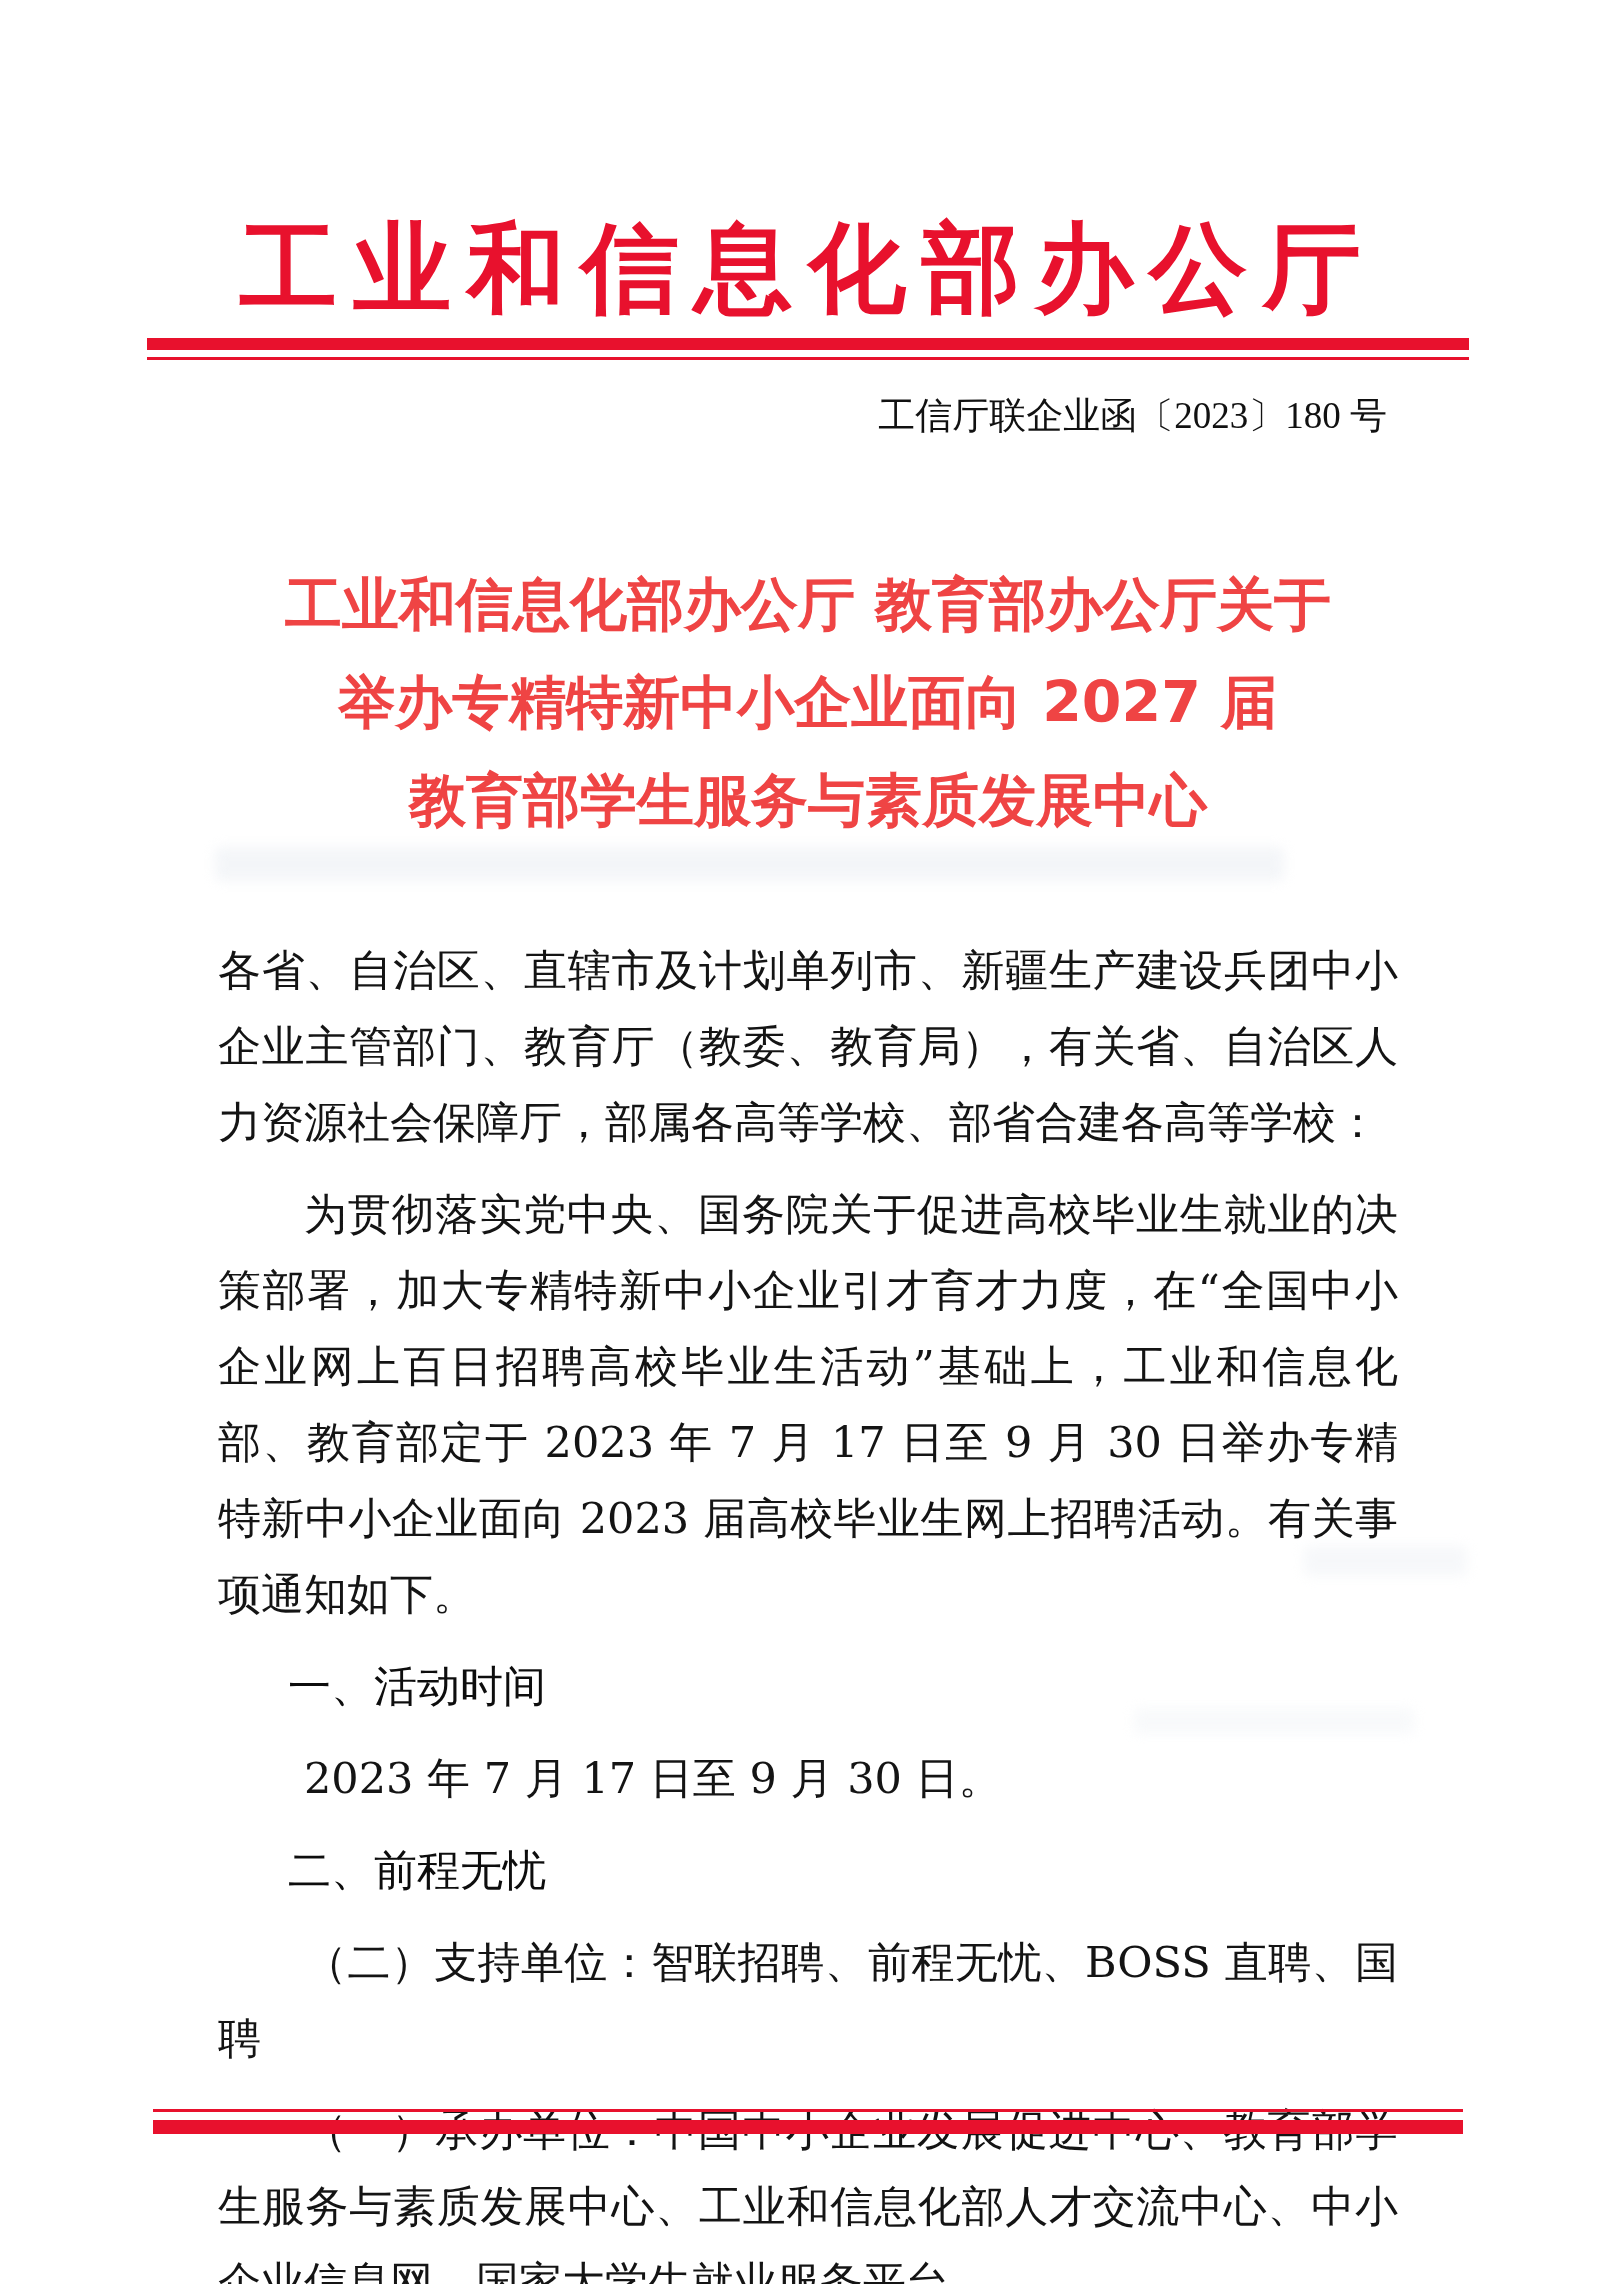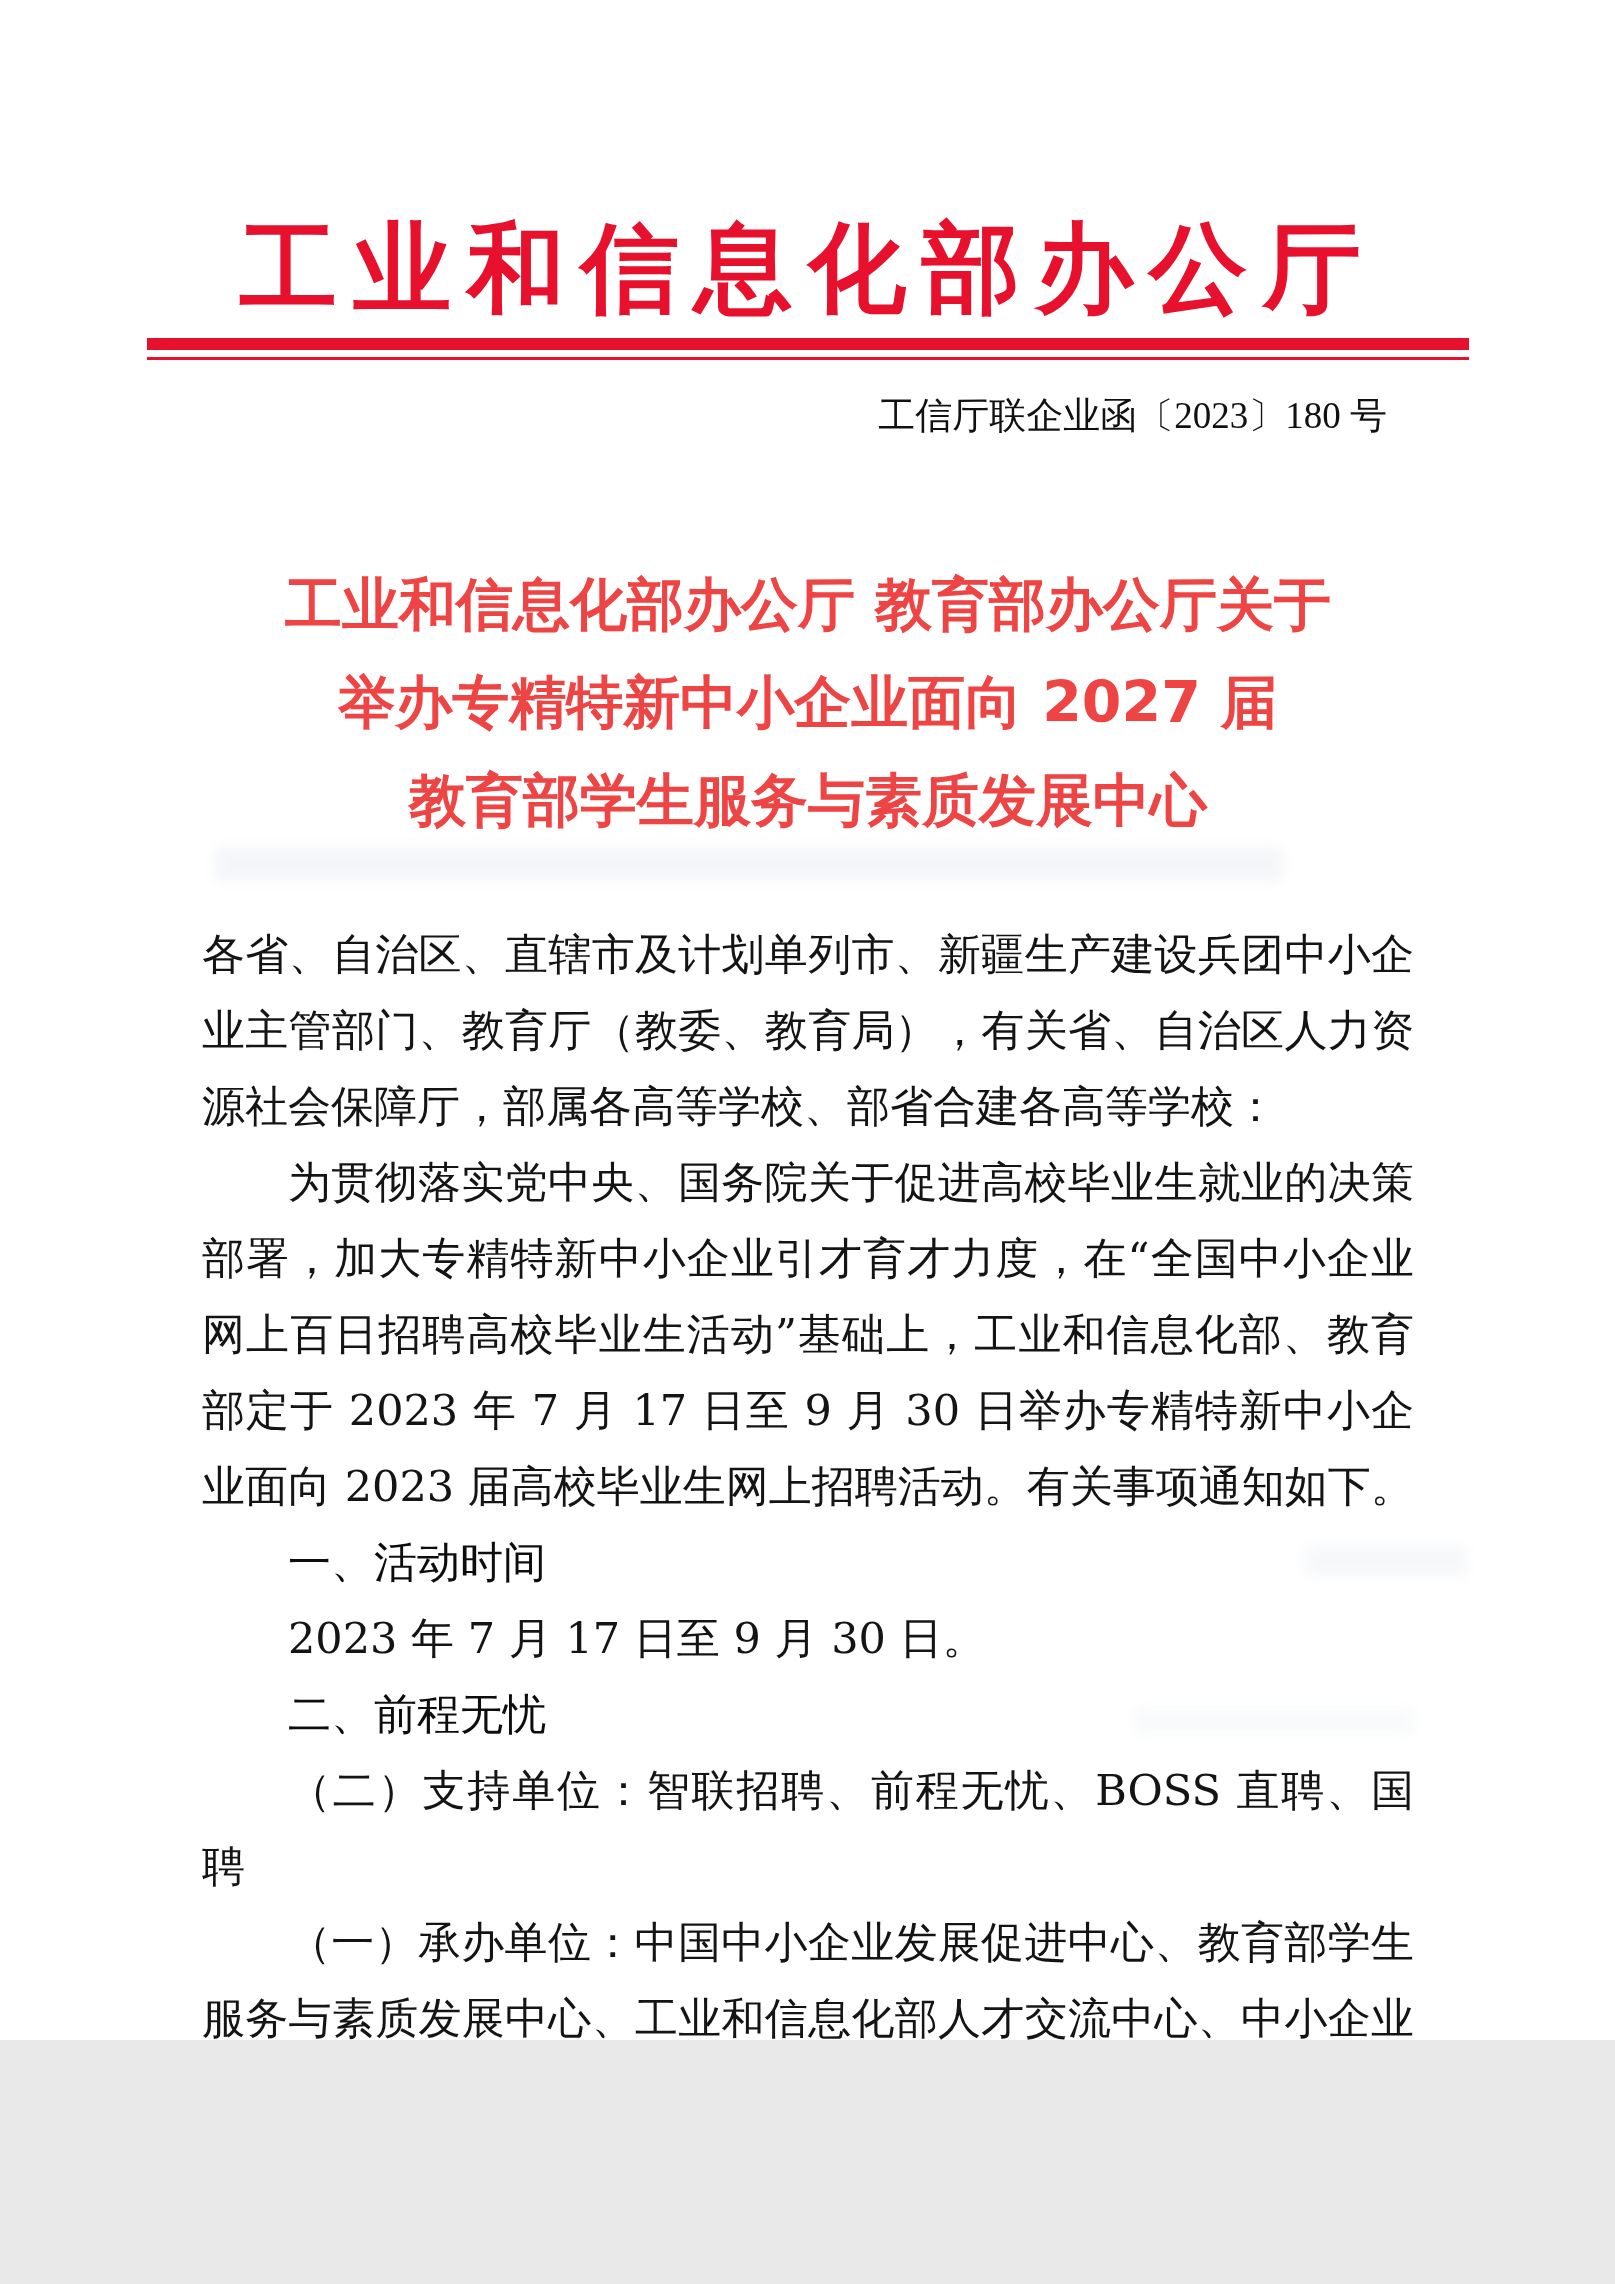--- a/index.html
+++ b/index.html
@@ -1,18 +1,18 @@
 <!DOCTYPE html>
 <html lang="zh" style="font-size:10.4px"><head>
 <meta charset="utf-8">
 <style>
   html,body{margin:0;padding:0;background:#e9e9e9;}
   .page{
     position:relative;
-    width:1616px;height:2040px;
+    width:1616px;height:2284px;
     margin:0 auto;
     background:#ffffff;
     overflow:hidden;
     font-family:"DejaVu Serif", serif;
     color:#1a1a1a;
   }
   :root{--red:#e8112d;}
 
   
   .letterhead{
@@ -52,21 +52,21 @@
   .doc-title .line{display:block;}
 
   
   .body{
     position:absolute;top:916px;left:202px;width:1212px;
     font-family:"DejaVu Serif", serif;
     font-size:43px;line-height:76px;
     text-align:justify;
     color:#141414;
   }
-  .body p{margin:0;}
+  .body p{margin:16px;}
   .body p.indent{text-indent:86px;}
   .body h3{
     margin:0;
     font-family:"DejaVu Sans", sans-serif;
     font-weight:normal;
     font-size:43px;line-height:76px;
     text-indent:86px;
     color:#0d0d0d;
   }
 

